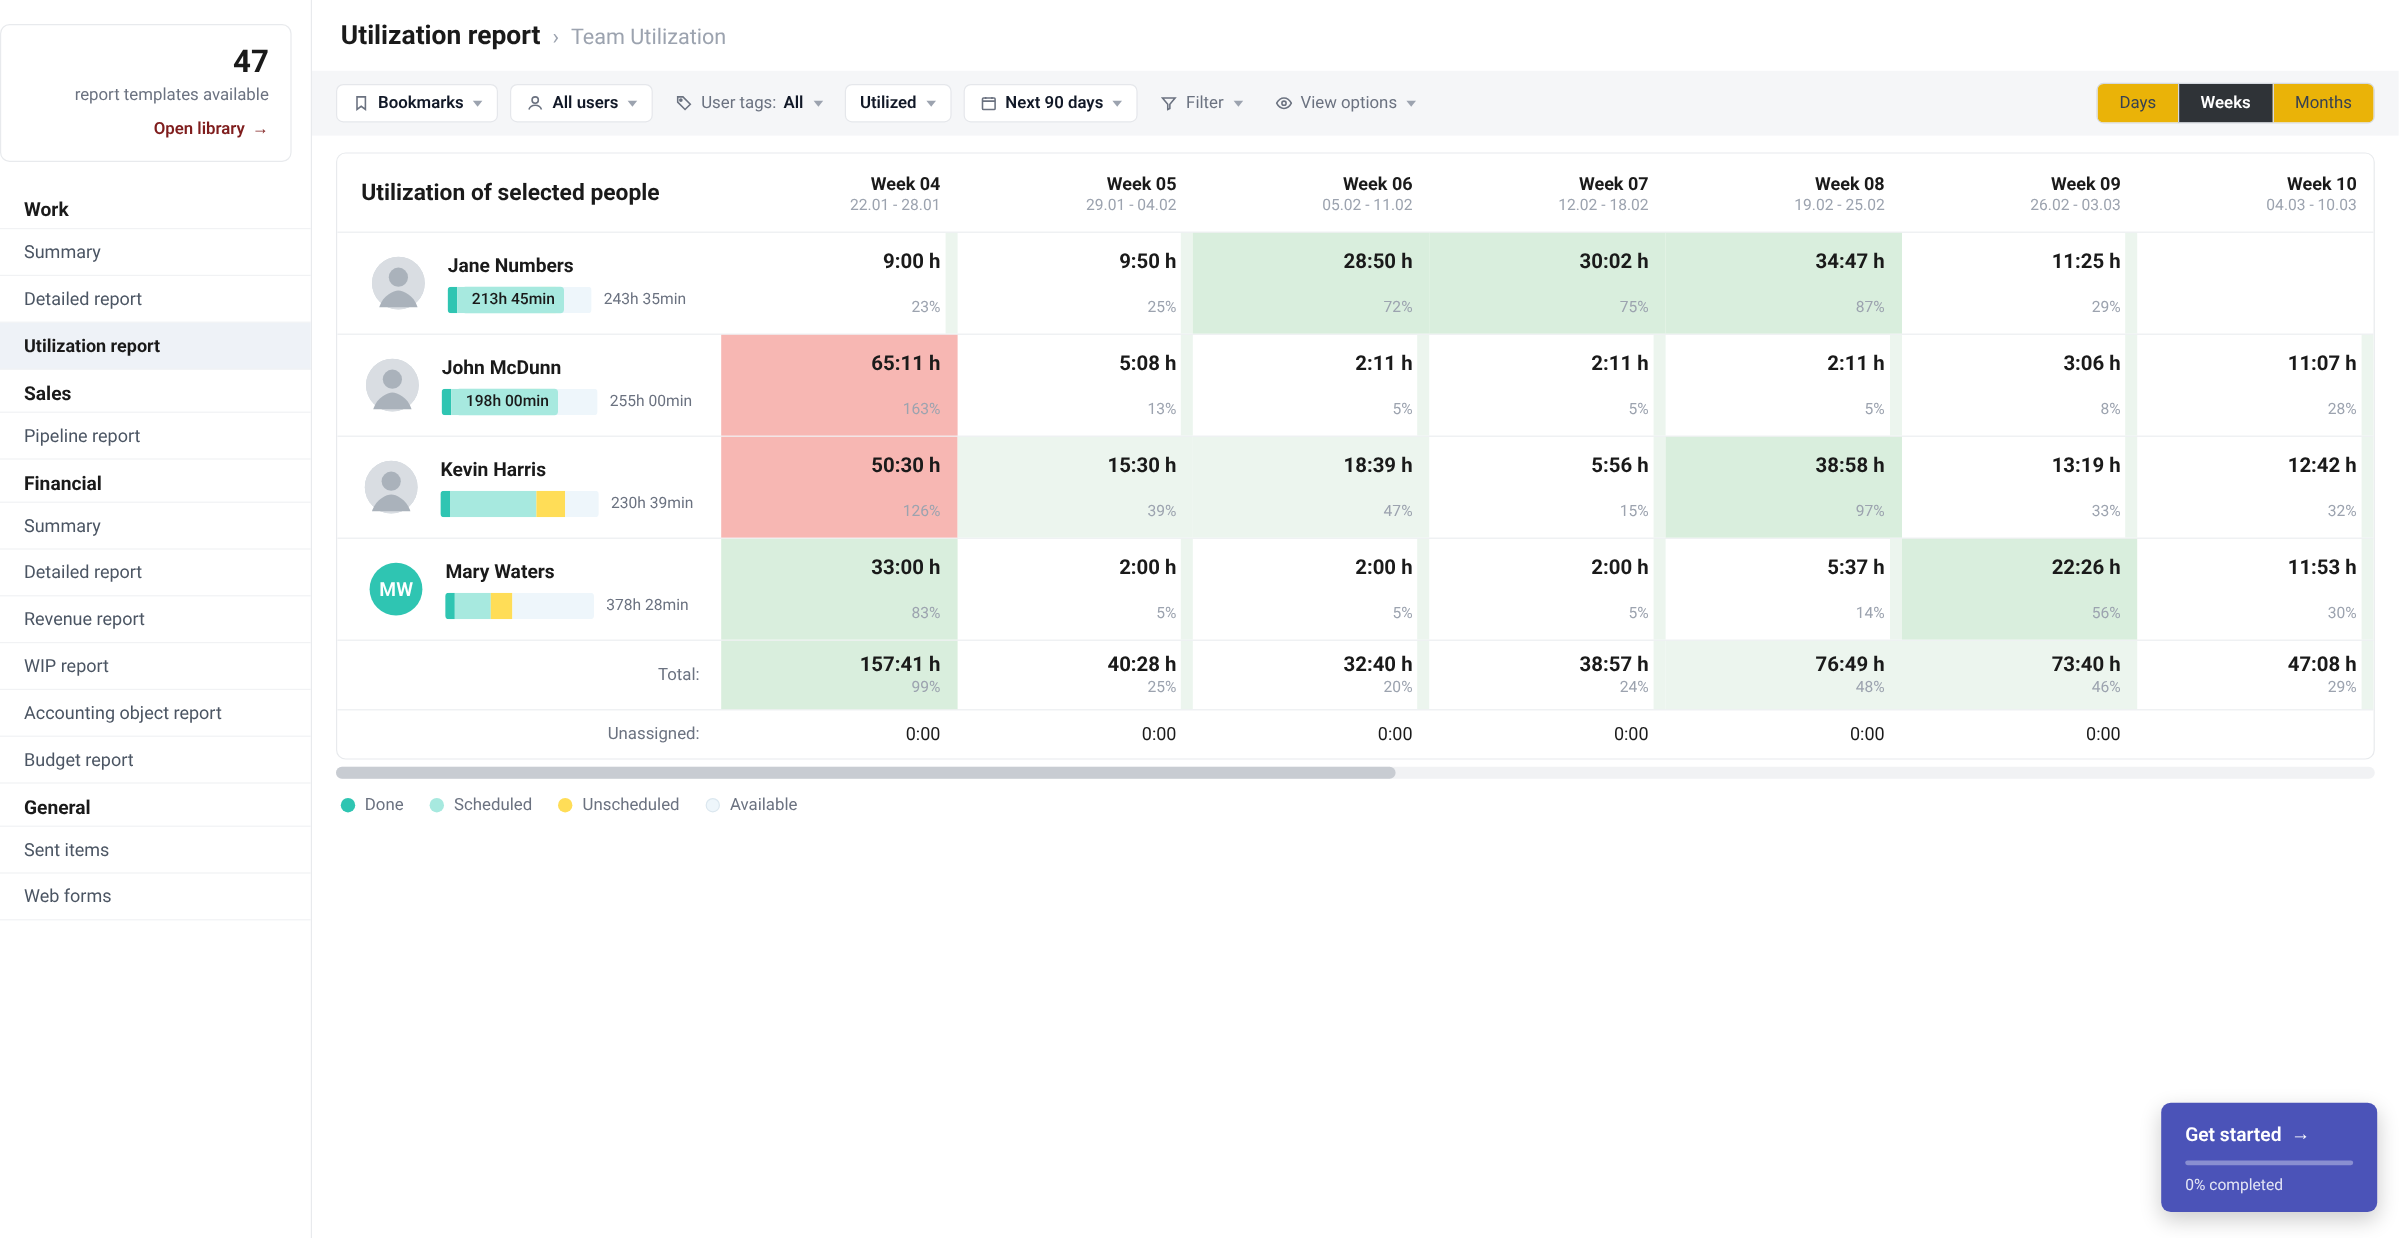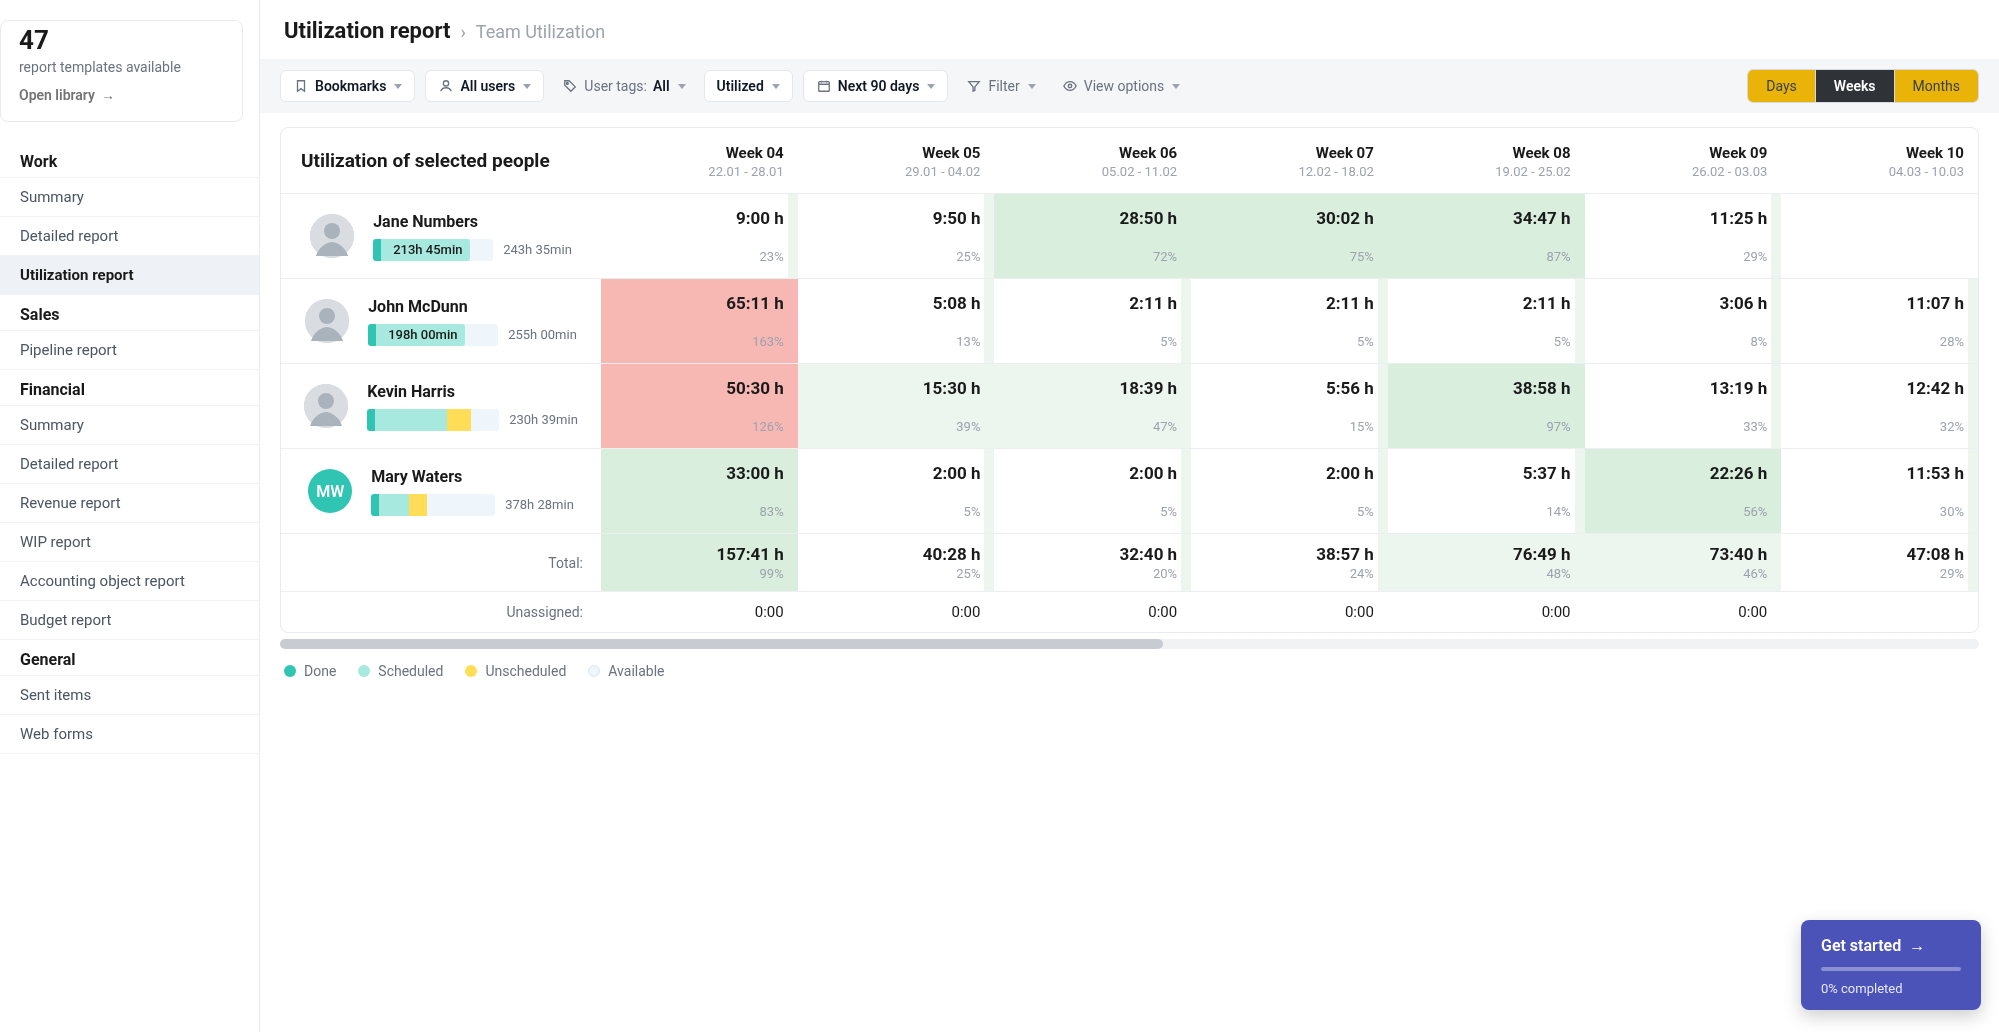--- a/index.html
+++ b/index.html
@@ -10,27 +10,28 @@
   font-size: 14px;
 }
 .app { display: flex; min-height: 100vh; }
 
 
 .sidebar { width: 260px; padding: 12px 0; border-right: 1px solid #e8eaed; }
 .widget {
   margin: 8px 16px 20px 0;
   border: 1px solid #e8eaed;
   border-radius: 8px;
-  padding: 4px 18px 18px 18px;
+  padding: 16px 18px 18px 18px;
+  text-align: right;
 }
 .widget-number { font-size: 26px; font-weight: 700; color: #1a1a1a; }
 .widget-sub { font-size: 14px; color: #6b7280; margin-top: 4px; }
 .widget-link {
   display: inline-flex; align-items: center; gap: 6px;
-  color: #737373; font-weight: 600; font-size: 14px; margin-top: 12px;
+  color: #7f1d1d; font-weight: 600; font-size: 14px; margin-top: 12px;
   cursor: pointer;
 }
 .nav-section-title {
   font-size: 16px; font-weight: 700; color: #1a1a1a;
   padding: 10px 20px 6px 20px;
 }
 .nav-item {
   padding: 10px 20px; font-size: 15px; color: #4b5563;
   border-bottom: 1px solid #f1f2f4; cursor: pointer;
 }

